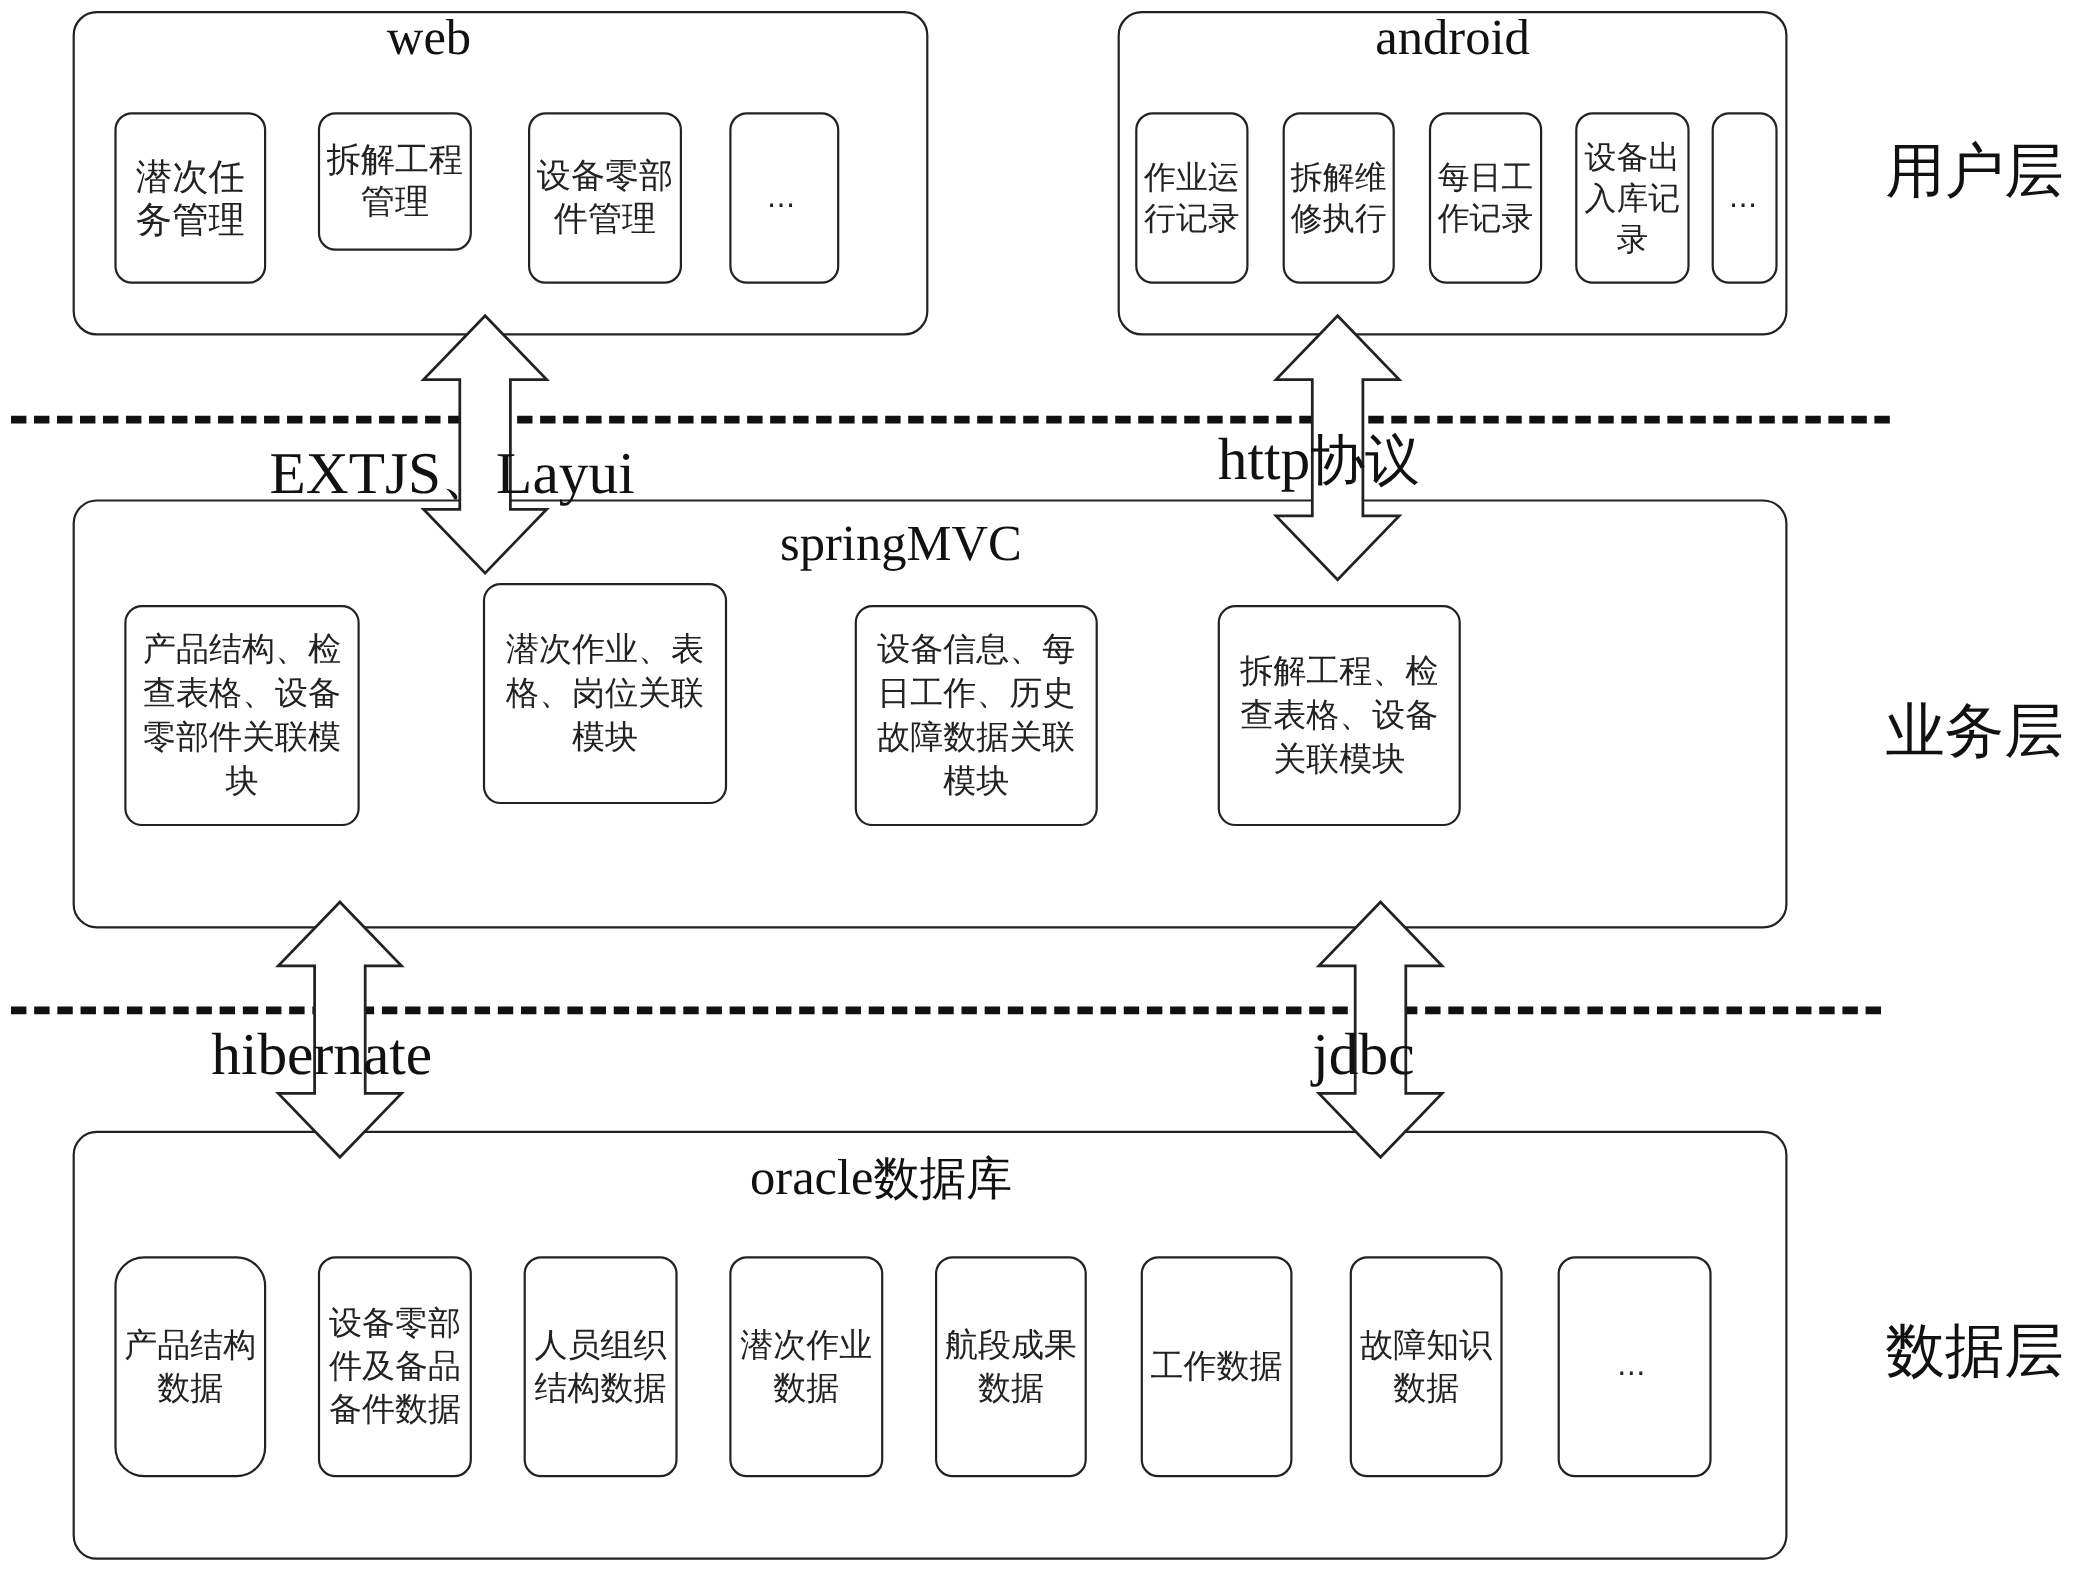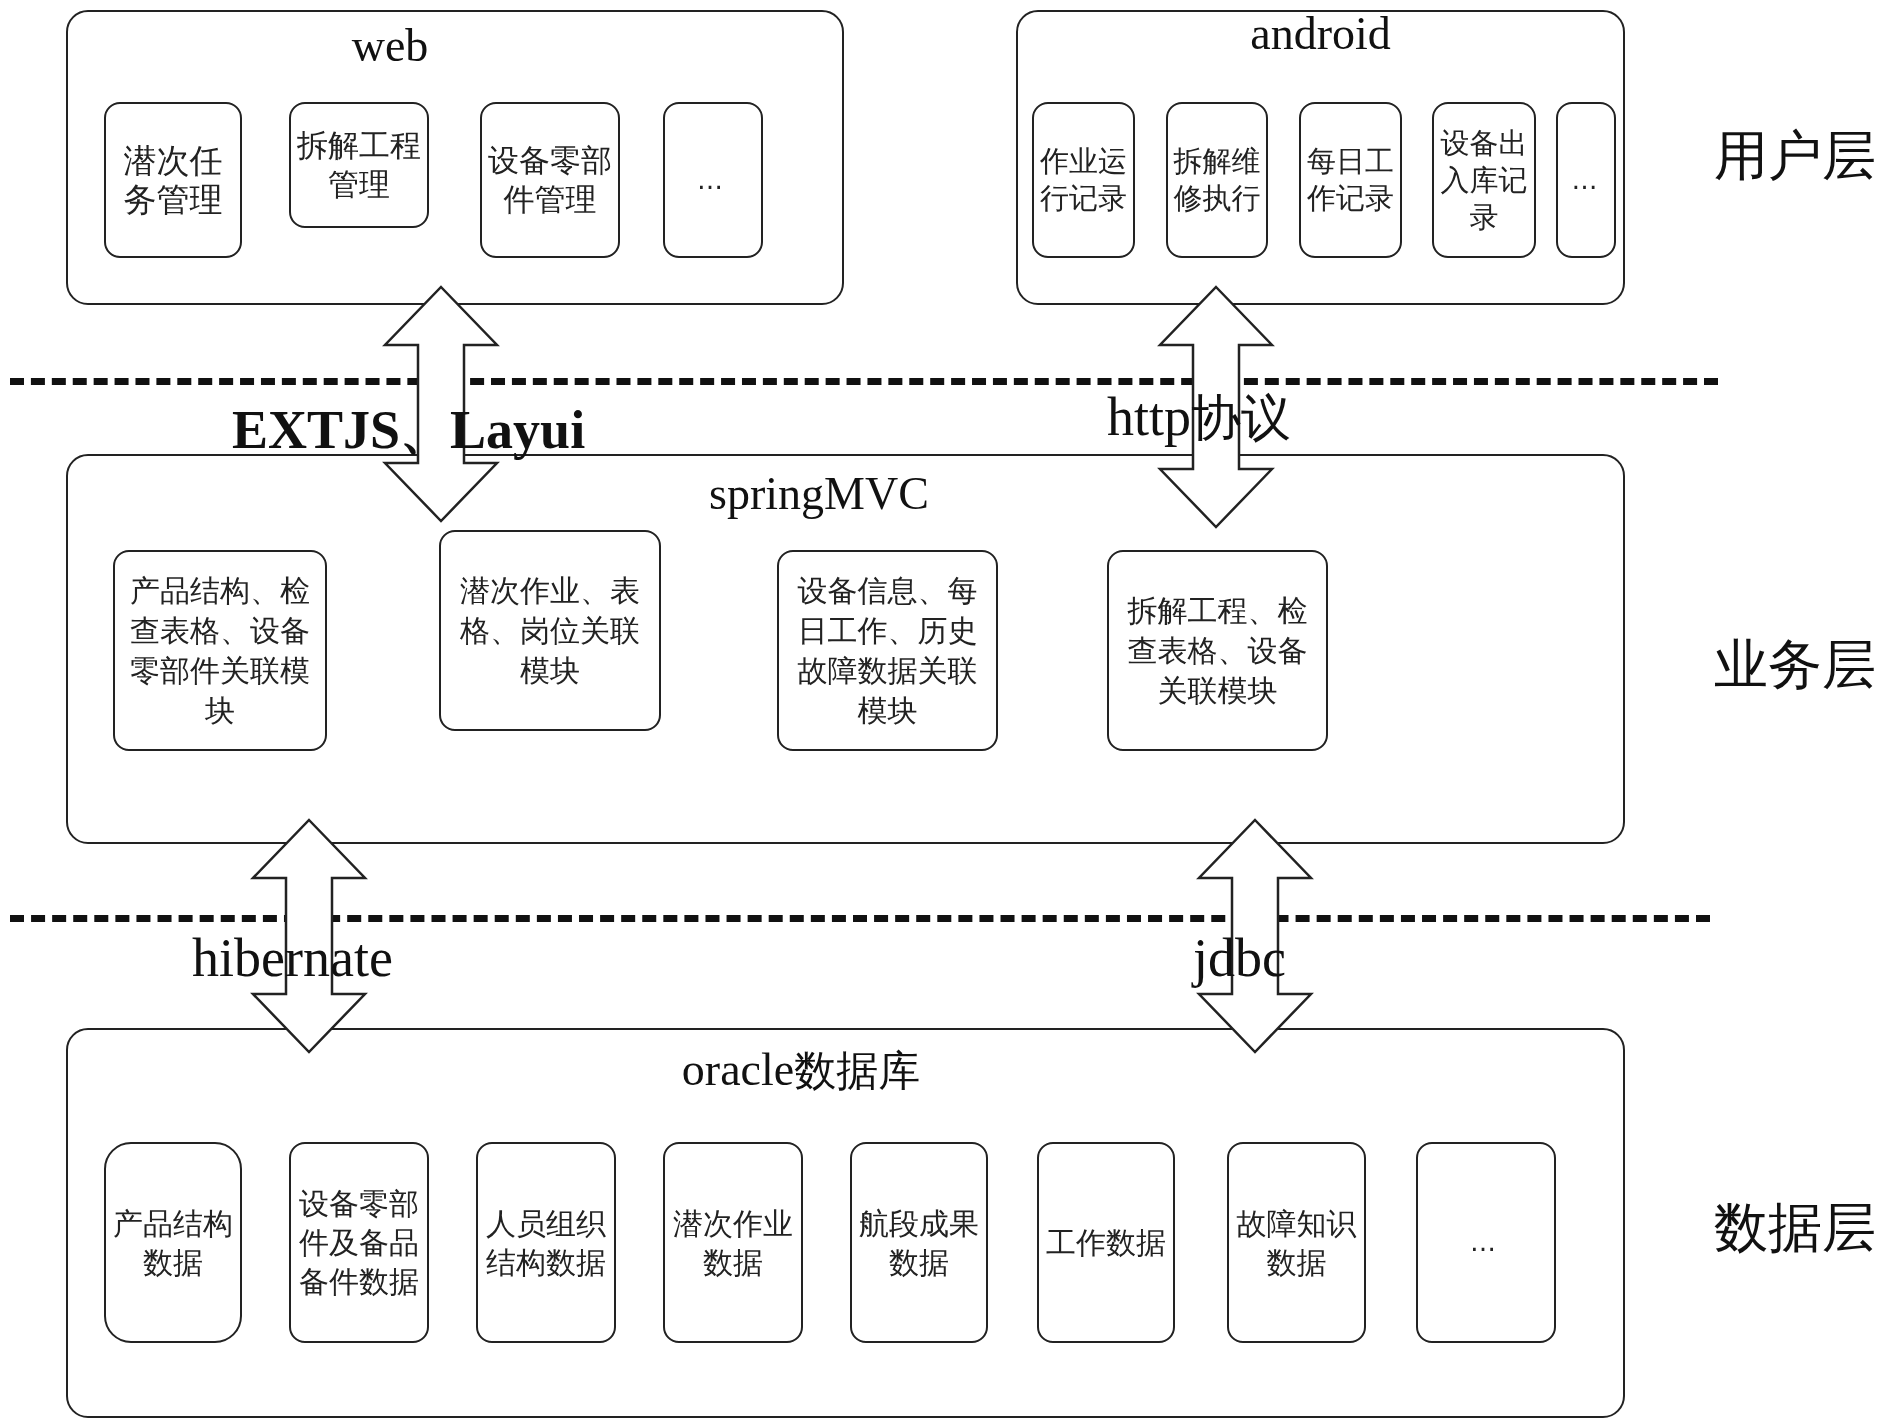--- a/index.html
+++ b/index.html
@@ -20,21 +20,21 @@
   .dashline { position:absolute; height:0; border-top:7px dashed #111; z-index:1; }
   .ellipsis { letter-spacing:6px; font-size:26px; }
 </style>
 </head>
 <body>
 
 <div class="dashline" style="left:10px; top:378px; width:1708px;"></div>
 <div class="dashline" style="left:10px; top:915px; width:1700px;"></div>
 
 <div class="frame" style="left:66px; top:10px; width:778px; height:295px;"></div>
-<div class="title" style="left:66px; width:648px; top:8px;margin-top:12px;">web</div>
+<div class="title" style="left:66px; width:648px; top:8px;">web</div>
 <div class="item" style="left:104px; top:102px; width:138px; height:156px; font-size:33px;">潜次任务管理</div>
 <div class="item" style="left:289px; top:102px; width:140px; height:126px; font-size:31px;">拆解工程管理</div>
 <div class="item" style="left:480px; top:102px; width:140px; height:156px; font-size:31px;">设备零部件管理</div>
 <div class="item" style="left:663px; top:102px; width:100px; height:156px;">
     <span class="ellipsis">…</span>
   </div>
 
 <div class="frame" style="left:1016px; top:10px; width:609px; height:295px;"></div>
 <div class="title" style="left:1016px; width:609px; top:8px;">android</div>
 <div class="item narrow" style="left:1032px; top:102px; width:103px; height:156px;">作业运行记录</div>
@@ -67,21 +67,21 @@
 
 <svg class="overlay" width="1890" height="1427">
   <g fill="#ffffff" stroke="#222" stroke-width="2.5" stroke-linejoin="miter">
     <polygon id="arr-web" points="441,287 497,345 464,345 464,463 497,463 441,521 385,463 418,463 418,345 385,345"></polygon>
     <polygon id="arr-android" points="1216,287 1272,345 1239,345 1239,469 1272,469 1216,527 1160,469 1193,469 1193,345 1160,345"></polygon>
     <polygon id="arr-hib" points="309,820 365,878 332,878 332,994 365,994 309,1052 253,994 286,994 286,878 253,878"></polygon>
     <polygon id="arr-jdbc" points="1255,820 1311,878 1278,878 1278,994 1311,994 1255,1052 1199,994 1232,994 1232,878 1199,878"></polygon>
   </g>
 </svg>
 
-<div class="proto" style="left:232px; top:400px;font-weight:bold;">
+<div class="proto" style="left:245px; top:400px;">
   <span>EXTJS</span><span class="cjk">、</span><span>Layui</span>
 </div>
 <div class="proto" style="left:1107px; top:387px;">
   <span>http</span><span class="cjk">协议</span>
 </div>
 <div class="proto" style="left:192px; top:928px;">hibernate</div>
 <div class="proto" style="left:1193px; top:928px;">jdbc</div>
 
 <div class="layer-label" style="left:1714px; top:126px;">用户层</div>
 <div class="layer-label" style="left:1714px; top:635px;">业务层</div>

